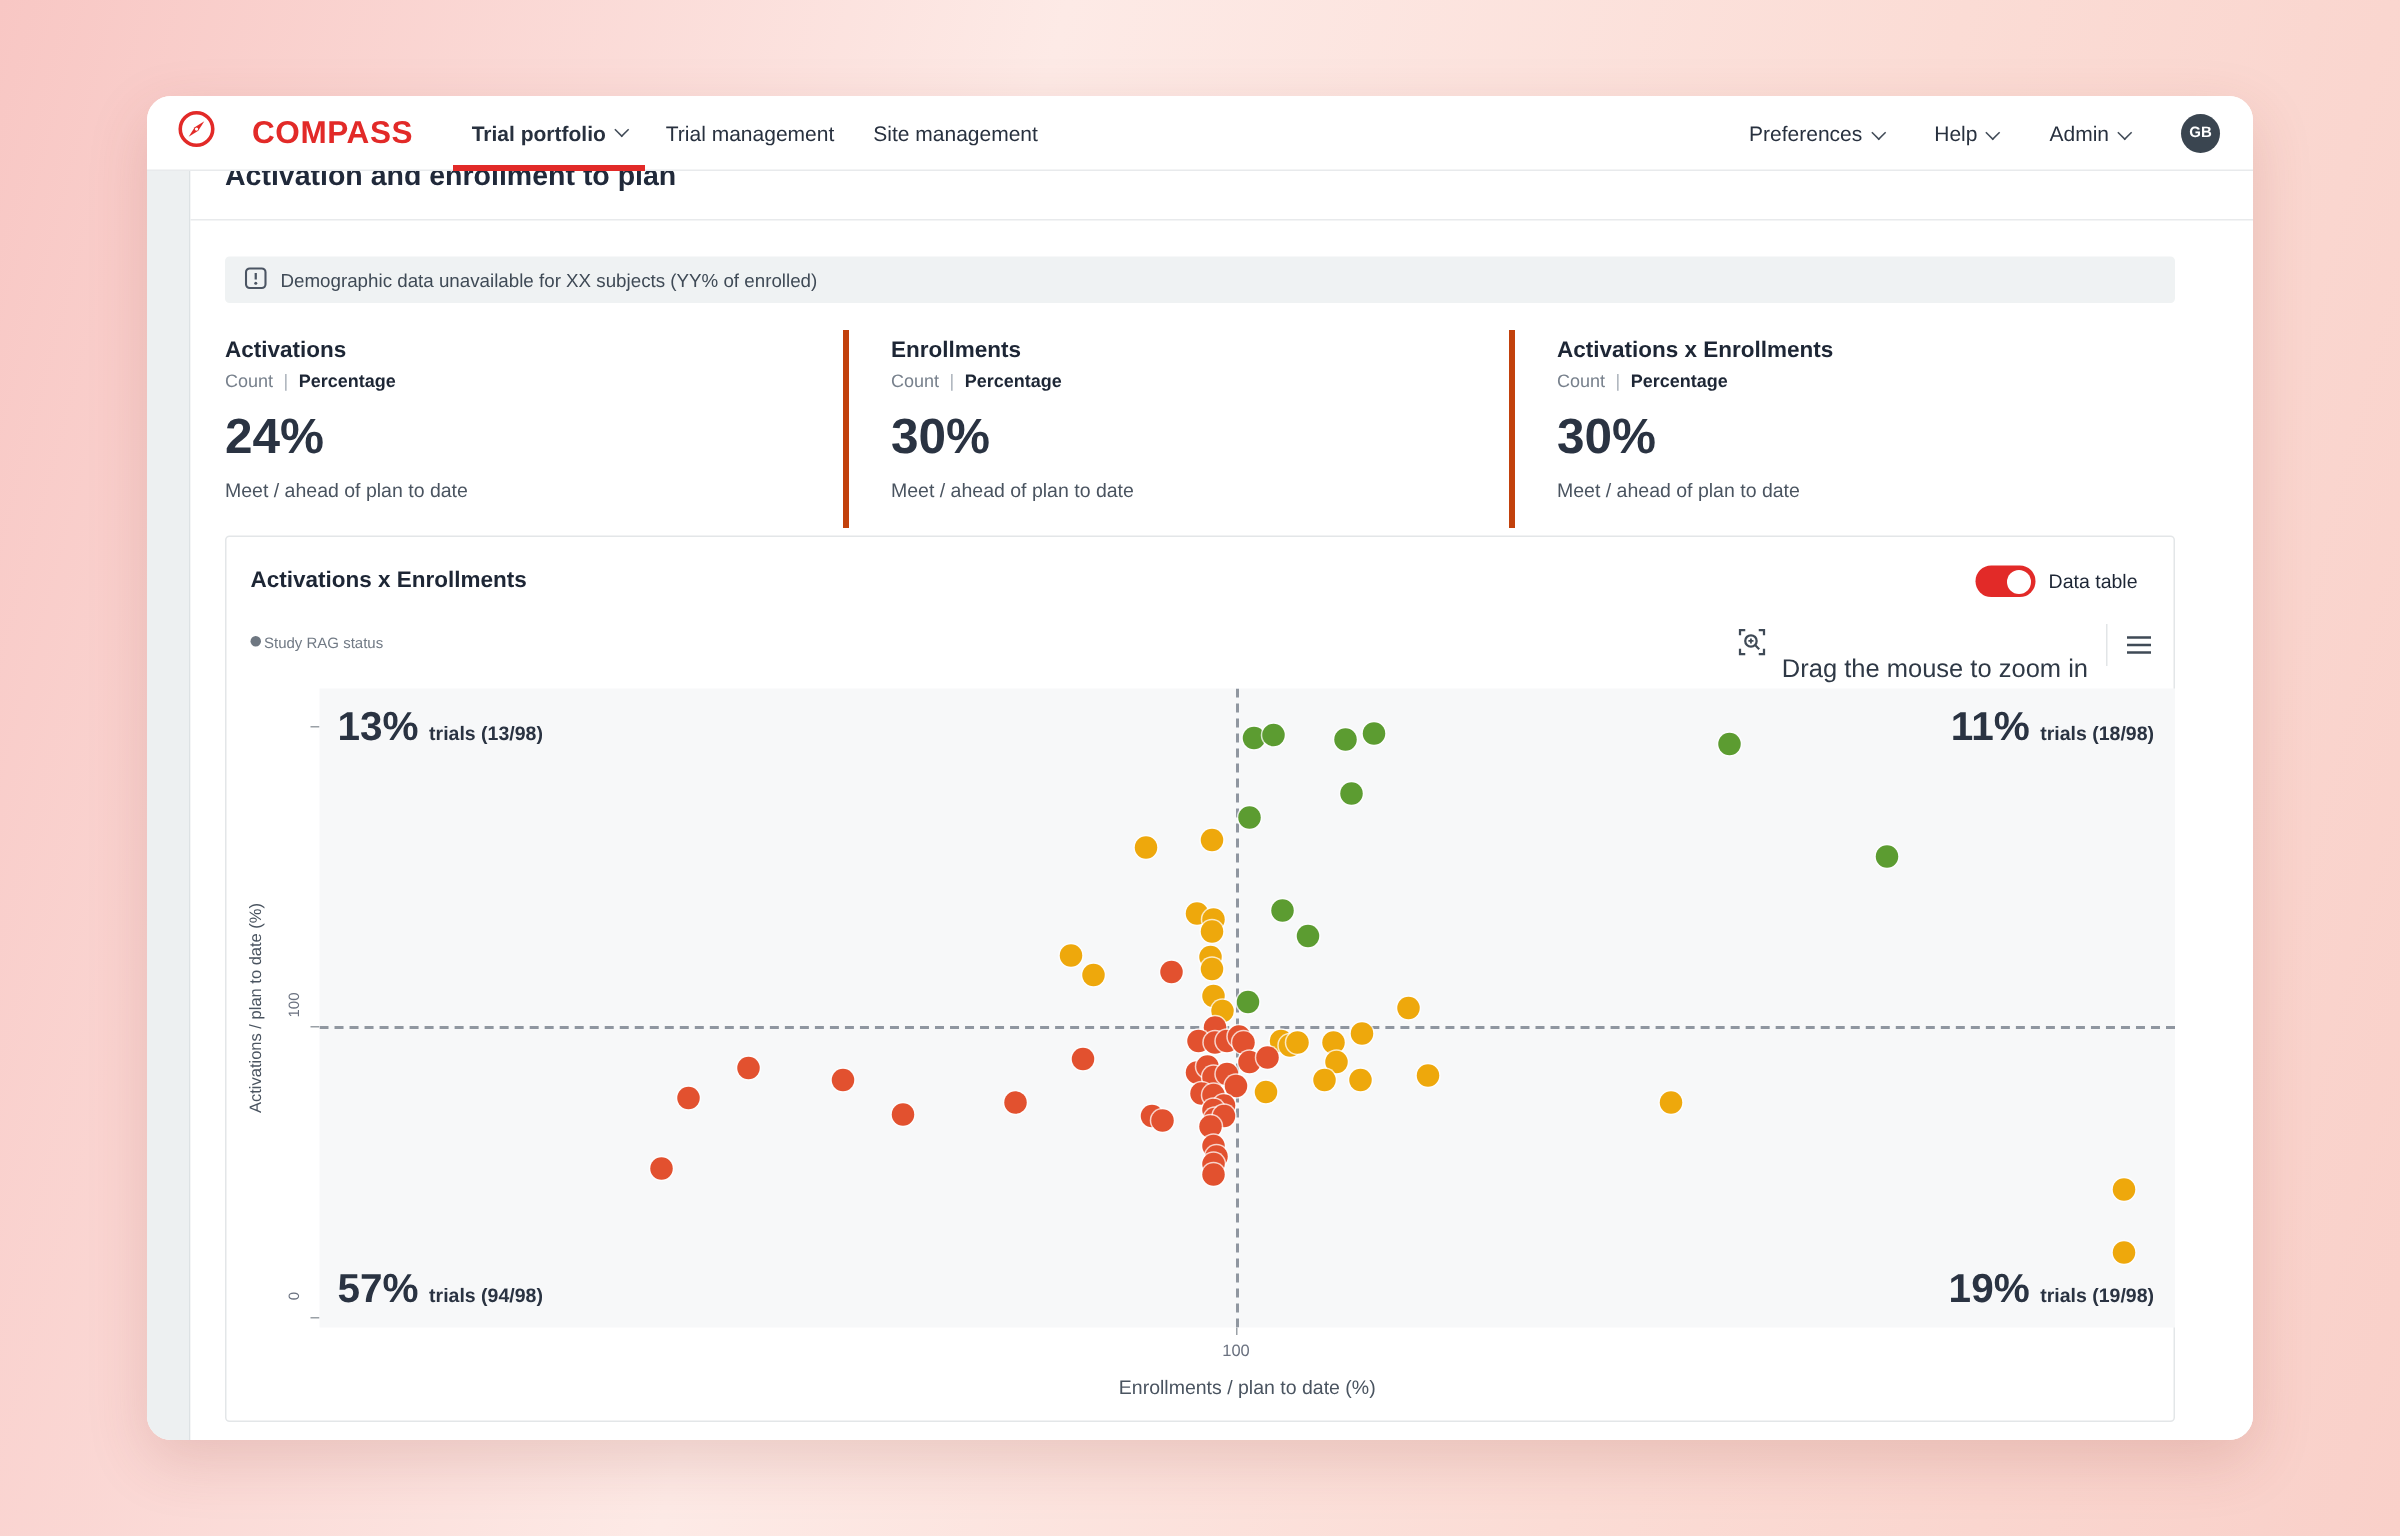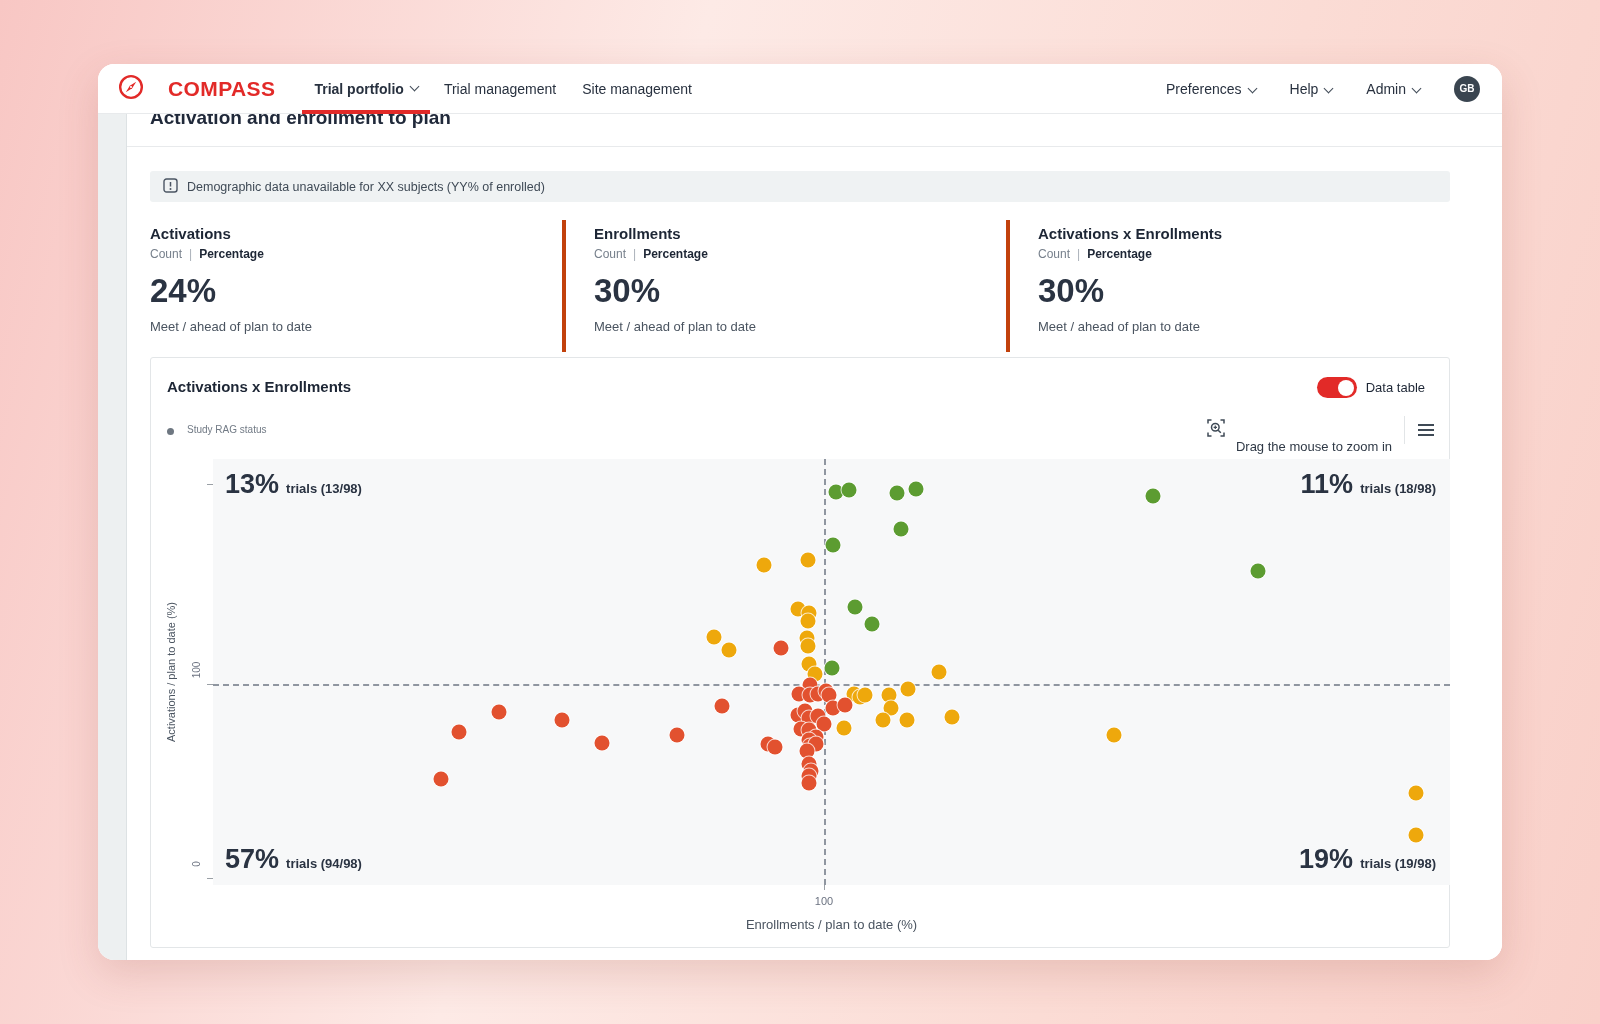--- a/index.html
+++ b/index.html
@@ -68,25 +68,25 @@
   
   .card {
     position:absolute; top:243px; left:23px; right:52px; height:591px;
     background:#fff; border:1px solid #e3e6e8; border-radius:3px;
   }
   .card-title { position:absolute; top:20px; left:16px; font-size:15px; font-weight:bold; color:#1d2635; }
   .toggle-wrap { position:absolute; top:19px; right:24px; display:flex; align-items:center; gap:9px; }
   .switch { width:40px; height:21px; border-radius:11px; background:#e22a28; position:relative; cursor:pointer; }
   .switch::after { content:''; position:absolute; right:2.5px; top:2.5px; width:16px; height:16px; border-radius:50%; background:#fff; }
   .toggle-label { font-size:13px; color:#1d2635; }
-  .legend-row { position:absolute; top:66px; left:16px; display:flex; align-items:flex-end; gap:13px; }
+  .legend-row { position:absolute; top:66px; left:16px; display:flex; align-items:flex-start; gap:2px; }
   .legend-dot { width:7px; height:7px; border-radius:50%; background:#6e7781; }
   .legend-text { font-size:10px; color:#717a85; }
   .tools { position:absolute; top:58px; right:14px; display:flex; align-items:center; gap:10px; height:28px; }
-  .tool-hint { font-size:13px; color:#2f3946;margin-top:32px; }
+  .tool-hint { font-size:17px; color:#2f3946;margin-top:32px; }
   .tool-sep { width:1px; height:28px; background:#e2e5e7; margin:0 2px; }
   .burger { cursor:pointer; display:flex; align-items:center; }
   
   .plot {
     position:absolute; left:62px; top:101px; width:1237px; height:426px;
     background:#f7f8f9; overflow:hidden;
   }
   .ch-h { position:absolute; left:0; right:0; height:0; border-top:2px dashed #7e8691; opacity:.85; }
   .ch-v { position:absolute; top:0; bottom:0; width:0; border-left:2px dashed #7e8691; opacity:.85; }
   .dot {

